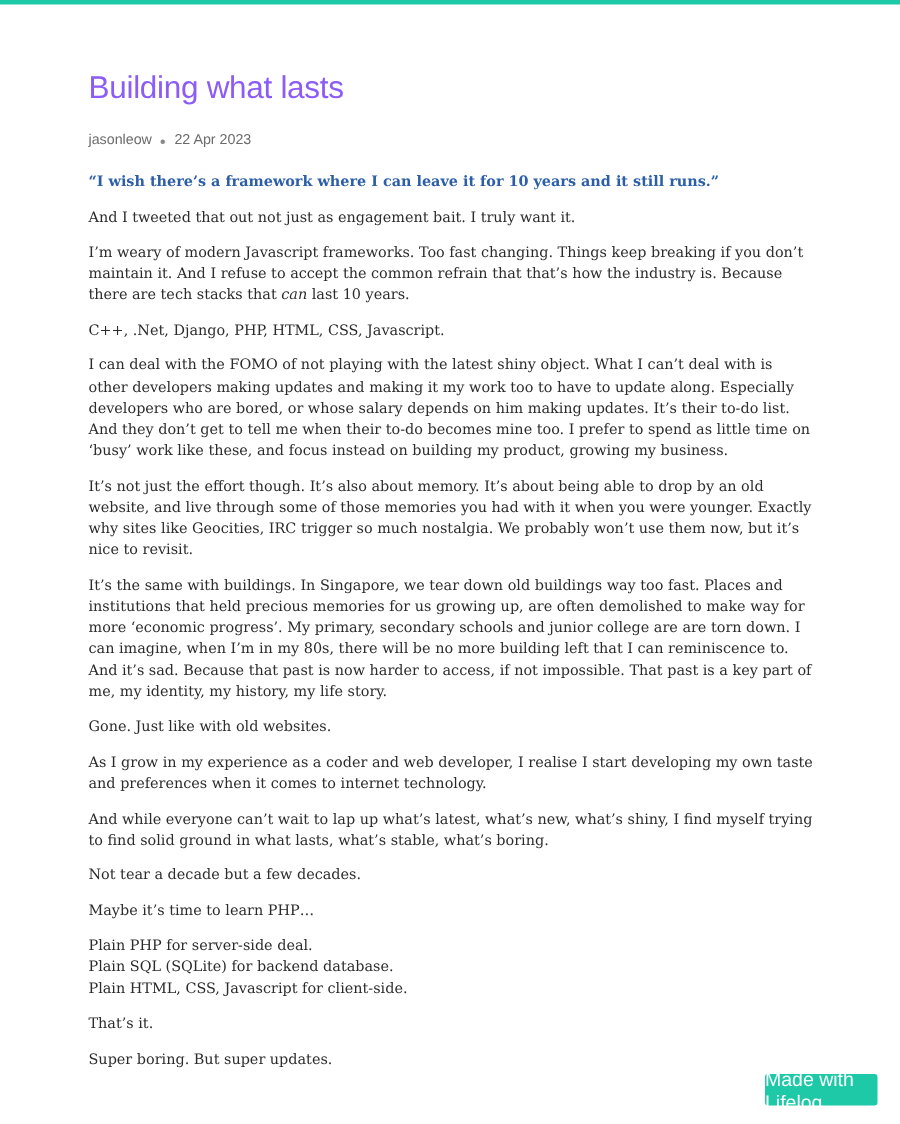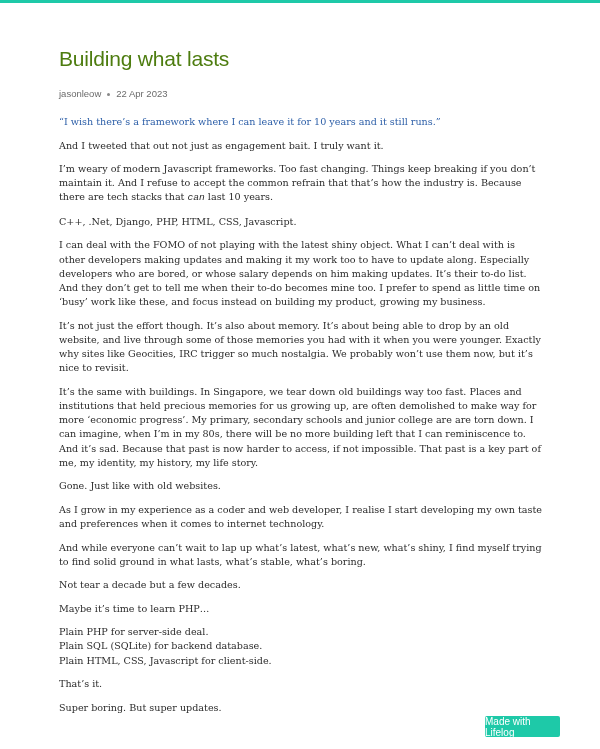--- a/index.html
+++ b/index.html
@@ -23,21 +23,21 @@
     .article {
       position: absolute;
       left: 59px;
       top: 46px;
       width: 485px;
     }
     .title {
       font-family: "Liberation Sans", sans-serif;
       font-size: 21px;
       font-weight: 400;
-      color: #4d7c0f;
+      color: #8b5cf6;
       margin: 0;
       line-height: 26px;
       letter-spacing: -0.2px;
     }
     .meta {
       font-family: "Liberation Sans", sans-serif;
       font-size: 9.5px;
       color: #6b6b6b;
       margin-top: 16px;
       line-height: 12px;
@@ -57,35 +57,35 @@
       font-family: "DejaVu Serif", serif;
       font-size: 9.6px;
       line-height: 14.2px;
       color: #2b2b2b;
     }
     .body p {
       margin: 0 0 9.3px 0;
     }
     .body p.quote {
       color: #2d5fa8;
+      font-weight: bold;
     }
     .body em {
       font-style: italic;
-      font-family: Liberation Mono, monospace;
     }
     .made-with {
       position: absolute;
-      left: 485px;
+      left: 510px;
       top: 716px;
       width: 75px;
       height: 21px;
       background: #1ec9a8;
       color: #ffffff;
       font-family: "Liberation Sans", sans-serif;
-      font-size: 10px;
+      font-size: 13px;
       border-radius: 2px;
       display: flex;
       align-items: center;
       justify-content: center;
       text-decoration: none;
     }
   </style>
 </head>
 <body>
 

